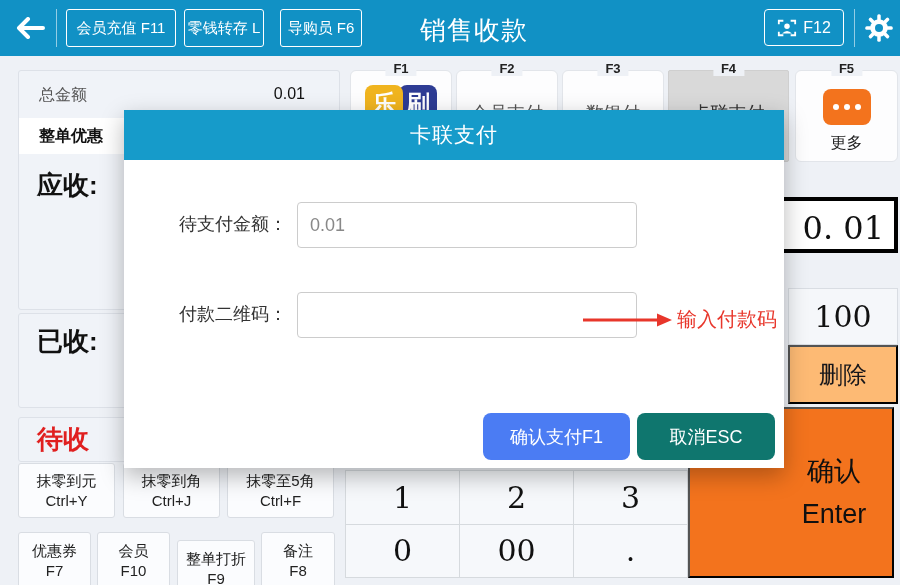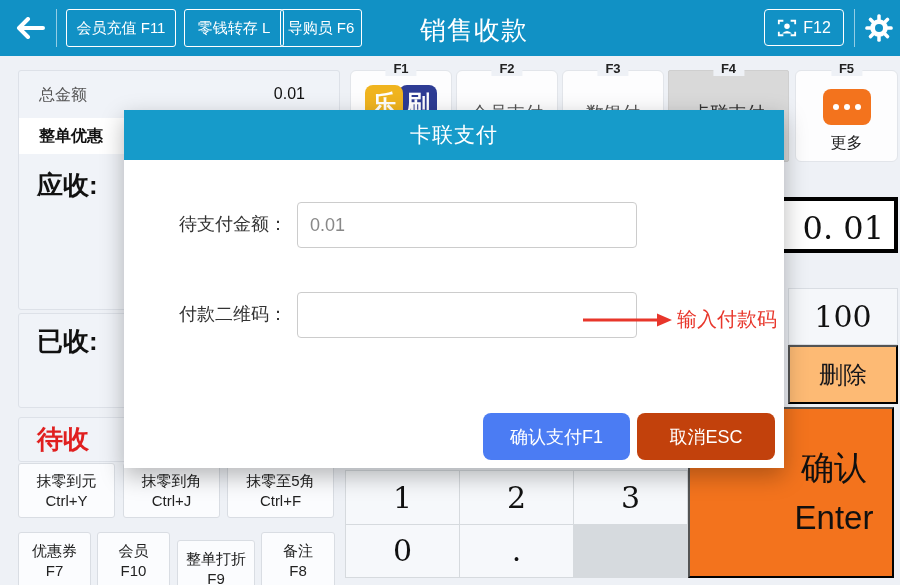--- a/index.html
+++ b/index.html
@@ -45,52 +45,52 @@
   .ls-y { background:#f0b41f; z-index:1; }
   .ls-b { background:#2e3c94; margin-left:-4px; }
   .more-ic { position:absolute; top:18px; left:50%; transform:translateX(-50%); width:48px; height:36px; background:#f3731d; border-radius:8px; display:flex; align-items:center; justify-content:center; gap:5px; }
   .dot { width:6px; height:6px; border-radius:50%; background:#fff; }
   .more-lb { position:absolute; top:62px; left:0; width:100%; text-align:center; font-size:16px; color:#222; }
 
   
   .amount-display { left:688px; top:197px; width:210px; height:56px; background:#fff; border:4px solid #000000; font-family:"DejaVu Serif",serif; font-size:32px; color:#111; text-align:right; line-height:54px; padding-right:10px; }
   .q100 { left:788px; top:288px; width:110px; height:57px; background:#f5f7fa; border:1px solid #d9dde3; font-family:"DejaVu Serif",serif; font-size:30px; color:#111; display:flex; align-items:center; justify-content:center; cursor:pointer; }
   .qdel { left:788px; top:345px; width:110px; height:59px; background:#fdba74; color:#16161a; font-size:24px; display:flex; align-items:center; justify-content:center; cursor:pointer; }
-  .enter { left:688px; top:407px; width:206px; height:171px; background:#f3731d; color:#101010; font-size:33px; display:flex; flex-direction:column; align-items:center; justify-content:center; gap:10px; padding-left:86px; cursor:pointer; line-height:1.2; }
+  .enter { left:688px; top:407px; width:206px; height:171px; background:#f3731d; color:#101010; font-size:27px; display:flex; flex-direction:column; align-items:center; justify-content:center; gap:10px; padding-left:86px; cursor:pointer; line-height:1.2; }
 
   
   .numpad { left:345px; top:470px; width:343px; height:108px; display:grid; grid-template-columns:1fr 1fr 1fr; grid-template-rows:1fr 1fr; background:#d6dade; gap:1px; border:1px solid #d6dade; }
   .nkey { background:#f6f8fb; font-family:"DejaVu Serif",serif; font-size:30px; color:#111; display:flex; align-items:center; justify-content:center; cursor:pointer; }
 
   
   .modal { left:124px; top:110px; width:660px; height:358px; background:#fff; box-shadow:0 8px 22px rgba(0,0,0,.28); z-index:30; }
   .mhead { height:50px; background:#169bca; color:#fff; font-size:21px; display:flex; align-items:center; justify-content:center; letter-spacing:1px; }
   .mrow { position:absolute; left:0; width:100%; height:46px; }
   .mlabel { position:absolute; left:55px; width:112px; text-align:justify; font-size:18px; color:#333; top:10px; }
   .minput { position:absolute; left:173px; top:0; width:340px; height:46px; border:1px solid #ccc; border-radius:4px; padding:0 12px; font-size:18px; color:#888; font-family:"Liberation Sans",sans-serif; background:#fff; outline:none; }
   .hintwrap { position:absolute; left:457px; top:14px; display:flex; align-items:center; }
   .hint-text { color:#e8362b; font-size:20px; margin-left:4px; white-space:nowrap; }
   .mbtn { position:absolute; top:303px; height:47px; border:none; border-radius:8px; font-size:18px; color:#fff; cursor:pointer; font-family:"Liberation Sans",sans-serif; }
   .mbtn.ok { left:359px; width:147px; background:#4b7cf3; }
-  .mbtn.cancel { left:513px; width:138px; background:#c2410c; }
+  .mbtn.cancel { left:513px; width:138px; background:#0f766e; }
 </style>
 </head>
 <body>
 
 <div class="stage">
 
   <div class="abs topbar">
     <div class="abs back">
       <svg width="30" height="22" viewBox="0 0 30 22">
         <path d="M13 2 L4 11 L13 20 M4 11 H28" stroke="#fff" stroke-width="4" fill="none" stroke-linecap="round" stroke-linejoin="round"></path>
       </svg>
     </div>
     <div class="abs vdiv" style="left:56px;"></div>
     <button class="abs tbtn" style="left:66px; width:110px;">会员充值 F11</button>
-    <button class="abs tbtn" style="left:184px; width:100px;">零钱转存 L</button>
+    <button class="abs tbtn" style="left:184px; width:80px;">零钱转存 L</button>
     <button class="abs tbtn" style="left:280px; width:82px;">导购员 F6</button>
     <div class="abs title">销售收款</div>
     <div class="abs face-btn">
       <svg width="20" height="20" viewBox="0 0 22 22">
         <path d="M2 7 V3 H7 M15 3 H20 V7 M20 15 V19 H15 M7 19 H2 V15" stroke="#fff" stroke-width="2" fill="none"></path>
         <circle cx="11" cy="9" r="3" fill="#fff"></circle>
         <path d="M5.5 17 Q11 11.5 16.5 17 Z" fill="#fff"></path>
       </svg>
       <span>F12</span>
     </div>
@@ -193,20 +193,21 @@
   <button class="abs enter">
     <span>确认</span>
     <span>Enter</span>
   </button>
 
   <div class="abs numpad">
     <div class="nkey">1</div>
     <div class="nkey">2</div>
     <div class="nkey">3</div>
     <div class="nkey">0</div>
+    <div class="nkey">00</div>
     <div class="nkey">.</div>
   </div>
 
   <div class="abs modal">
     <div class="mhead">卡联支付</div>
 
     <div class="mrow" style="top:92px;">
       <span class="mlabel">待支付金额：</span>
       <input class="minput" value="0.01" style="">
     </div>

